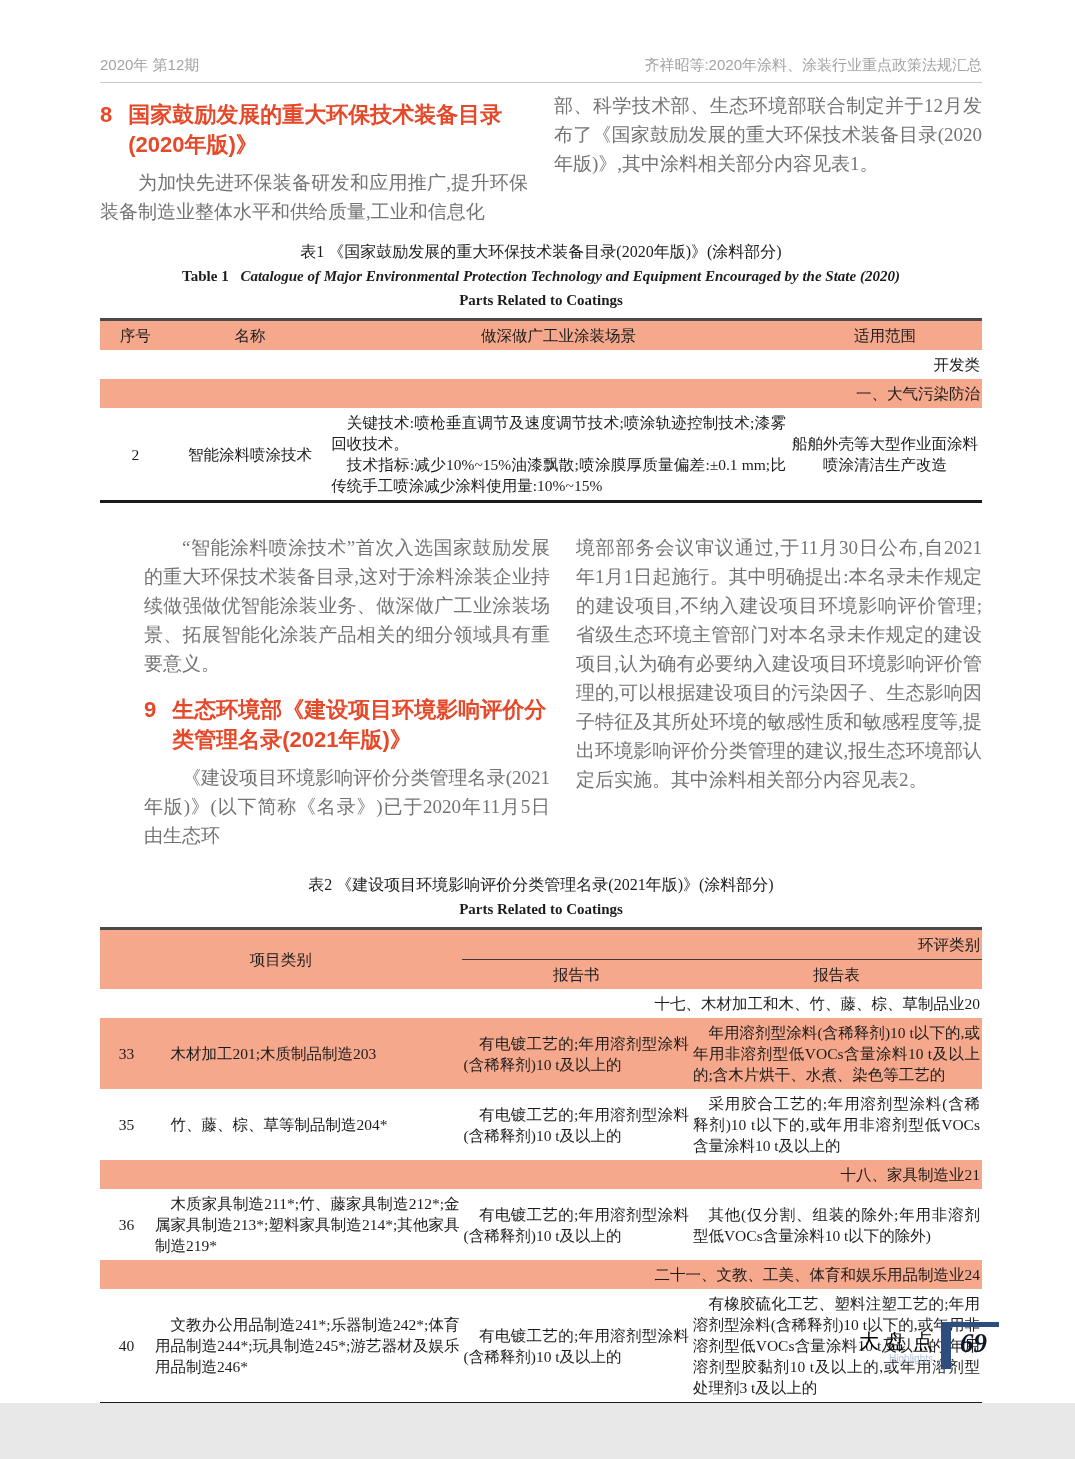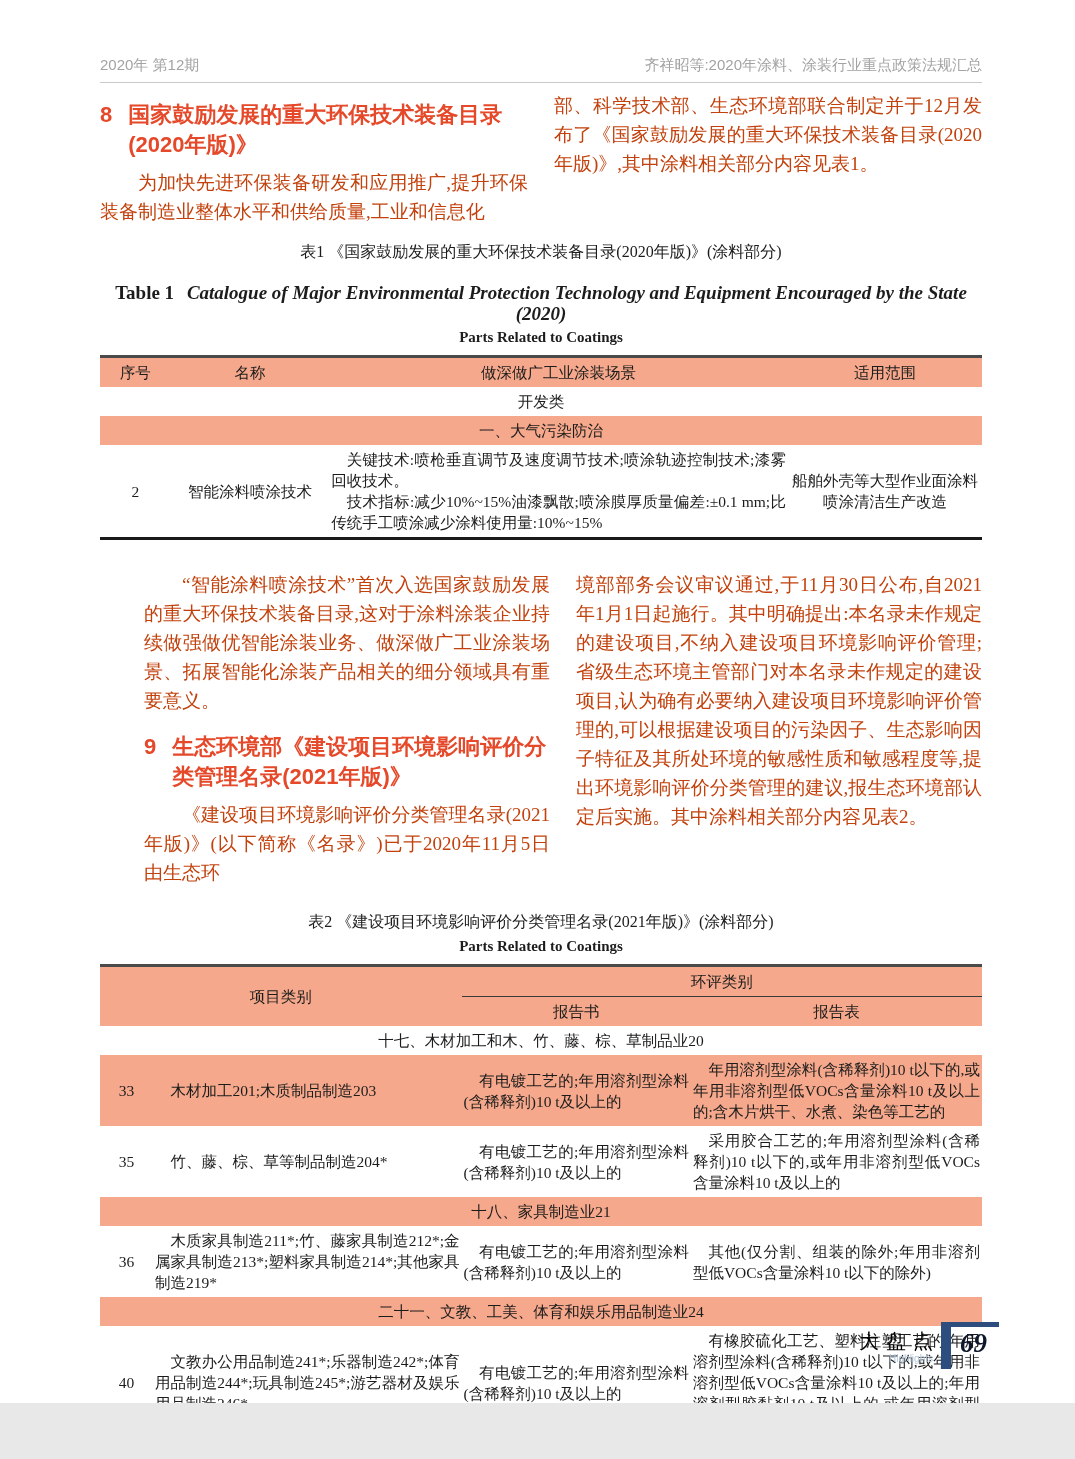--- a/index.html
+++ b/index.html
@@ -13,49 +13,49 @@
   .runhead {
     display:flex; justify-content:space-between; align-items:flex-end;
     color:#a3a3a3; font-size:15px; padding-bottom:7px;
     border-bottom:1px solid #c9c9c9; font-family:"Liberation Sans", sans-serif;
   }
   
   .twocol { display:flex; gap:26px; }
   .col { flex:1 1 0; min-width:0; }
   .para {
     font-size:19px; line-height:29px; text-align:justify; text-indent:2em;
-    color:#c2410c;
+    color:#737373;
   }
   .para.noindent { text-indent:0; }
   .h-section {
     display:flex; gap:16px; color:#e5492a; font-weight:bold;
     font-family:"Liberation Sans", sans-serif;
     font-size:22px; line-height:30px; margin:17px 0 8px 0;
   }
   .h-section .hnum { flex:0 0 auto; }
   
   .tcaption { text-align:center; margin-top:15px; }
   .tcaption .zh { font-size:16px; font-weight:normal; line-height:22px; }
-  .tcaption .en { font-size:19px; font-weight:bold; line-height:21px; margin-top:19px; }
+  .tcaption .en { font-size:15px; font-weight:bold; line-height:21px; margin-top:3px; }
   .tcaption .en .lbl { font-style:normal; margin-right:8px; }
   .tcaption .en .txt { font-style:italic; }
   .tcaption .en2 { font-size:15px; font-weight:bold; margin-top:5px; }
   
   table.policy {
     width:100%; border-collapse:collapse; table-layout:fixed;
     margin-top:9px; font-size:15.5px; line-height:21px;
     border-top:3px solid #4a4a4a; border-bottom:3px solid #1a1a1a;
   }
   table.policy td, table.policy th { font-weight:normal; vertical-align:middle; padding:4px 2px; }
   .bg-salmon { background:#f5a88b; }
   .cell-center { text-align:center; }
   .cell-just { text-align:justify; text-indent:1em; }
   .tech p { text-align:justify; text-indent:1em; }
-  .sec-row td { text-align:center; padding:4px 10px; }
-  .hdr2-top { border-bottom:1px solid #3a3a3a; }
+  .sec-row td { text-align:right; padding:4px 10px; }
+  .hdr2-top { border-bottom:1px solid #3a3a3a;text-align:right; }
   .footer {
     position:absolute; right:76px; bottom:34px;
     display:flex; align-items:flex-start; gap:8px;
   }
   .footer .labels { text-align:right; padding-top:6px; }
   .footer .zh {
     color:#000000; font-size:20px; letter-spacing:7px; margin-right:-7px;
     font-family:"Liberation Sans", sans-serif;
   }
   .footer .en { color:#b3c6da; font-size:10px; font-family:"Liberation Sans", sans-serif; margin-top:-2px; }

